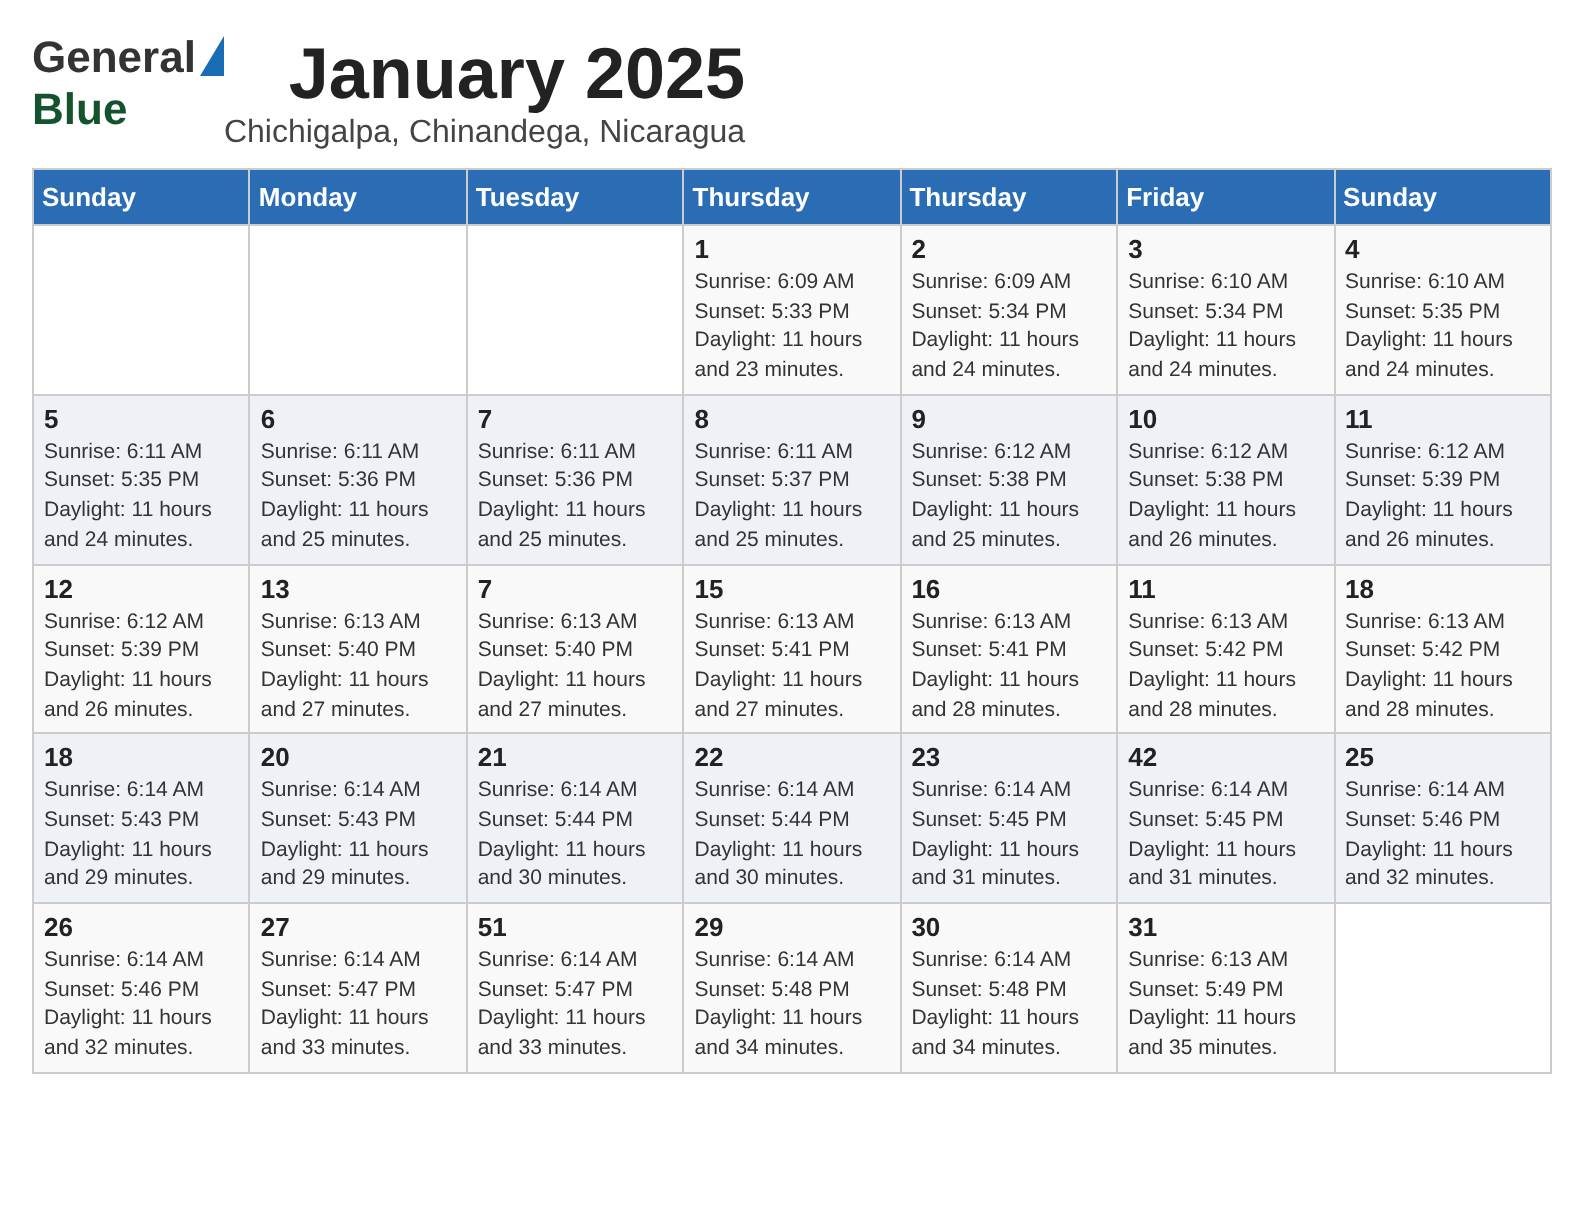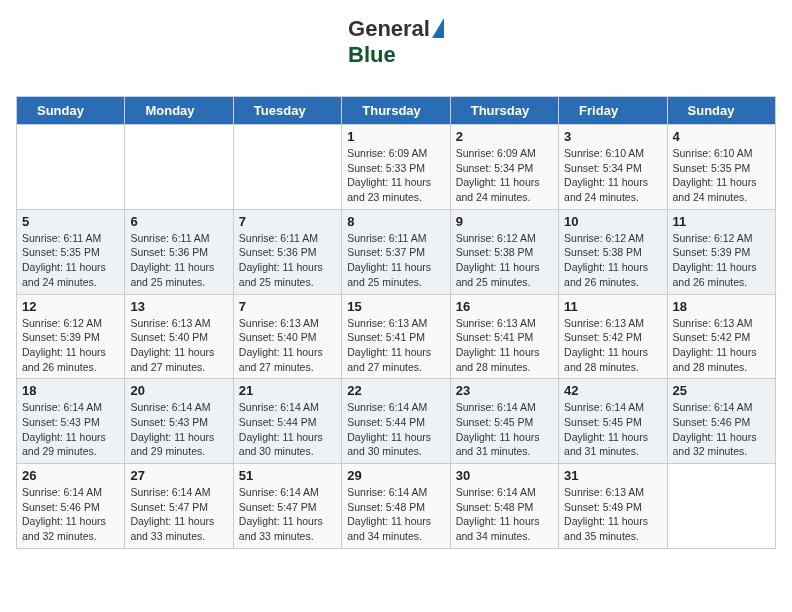--- a/index.html
+++ b/index.html
@@ -5,23 +5,23 @@
     * { box-sizing: border-box; margin: 0; padding: 0; }
     body {
       font-family: Arial, sans-serif;
       background: #fff;
       width: 792px;
       min-height: 612px;
       padding: 16px;
     }
     .header {
       display: flex;
-      justify-content: center;
+      justify-content: flex-start;
       align-items: flex-start;
-      margin-bottom: 28px;
+      margin-bottom: 8px;
     }
     .logo {
       display: flex;
       flex-direction: column;
       align-items: flex-start;
     }
     .logo-text {
       display: flex;
       align-items: center;
     }
@@ -59,21 +59,21 @@
     table {
       width: 100%;
       border-collapse: collapse;
       table-layout: fixed;
     }
     thead tr th {
       background-color: #2a6db5;
       color: #fff;
       font-size: 13px;
       font-weight: bold;
-      padding: 6px 20px;
+      padding: 6px 4px;
       text-align: left;
       border: 1px solid #ccc;
     }
     tbody tr td {
       border: 1px solid #ccc;
       vertical-align: top;
       padding: 4px 5px;
       font-size: 11px;
       color: #222;
       height: 80px;
@@ -103,20 +103,24 @@
 </head>
 <body>
 
 <div class="header">
   <div class="logo">
     <div class="logo-text">
       <span class="logo-general">General</span>
       <div class="logo-triangle"></div>
     </div>
     <span class="logo-blue">Blue</span>
+  </div>
+  <div class="title-block">
+    <div class="calendar-title">January 2025</div>
+    <div class="calendar-subtitle">Chichigalpa, Chinandega, Nicaragua</div>
   </div>
 </div>
 
 <table>
   <thead>
     <tr>
     <th>Sunday</th>
         <th>Monday</th>
         <th>Tuesday</th>
         <th>Thursday</th>

